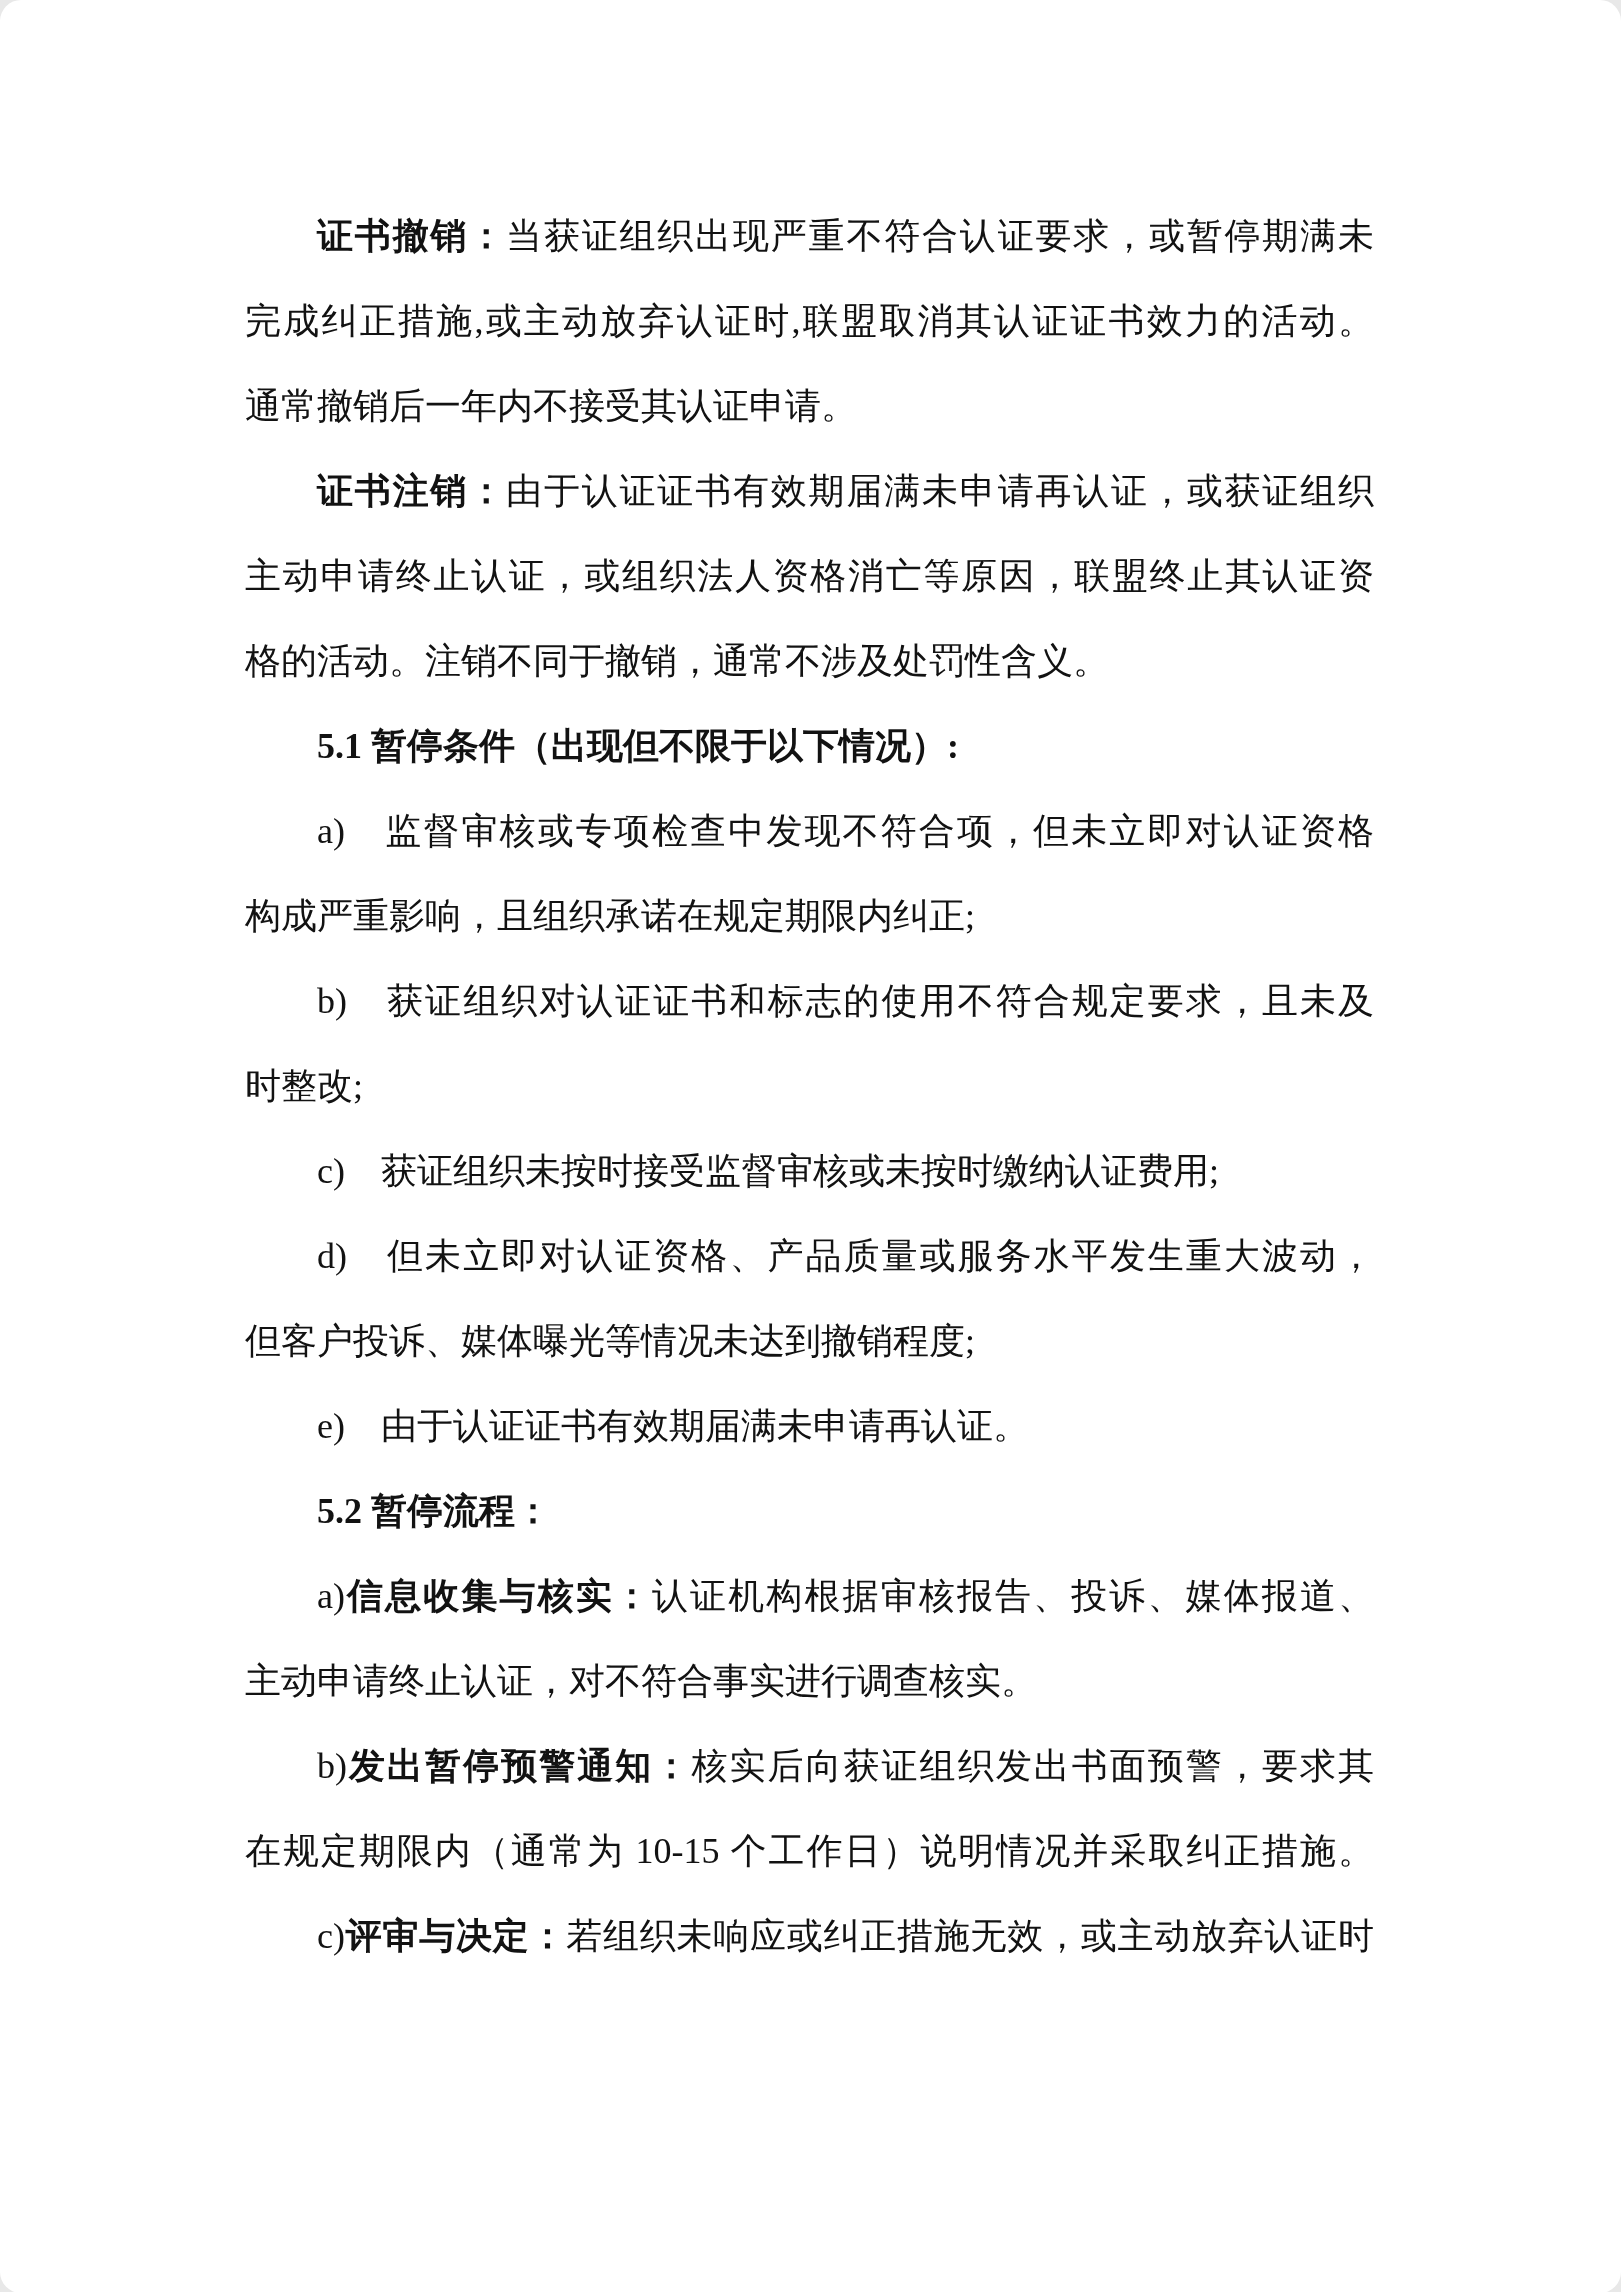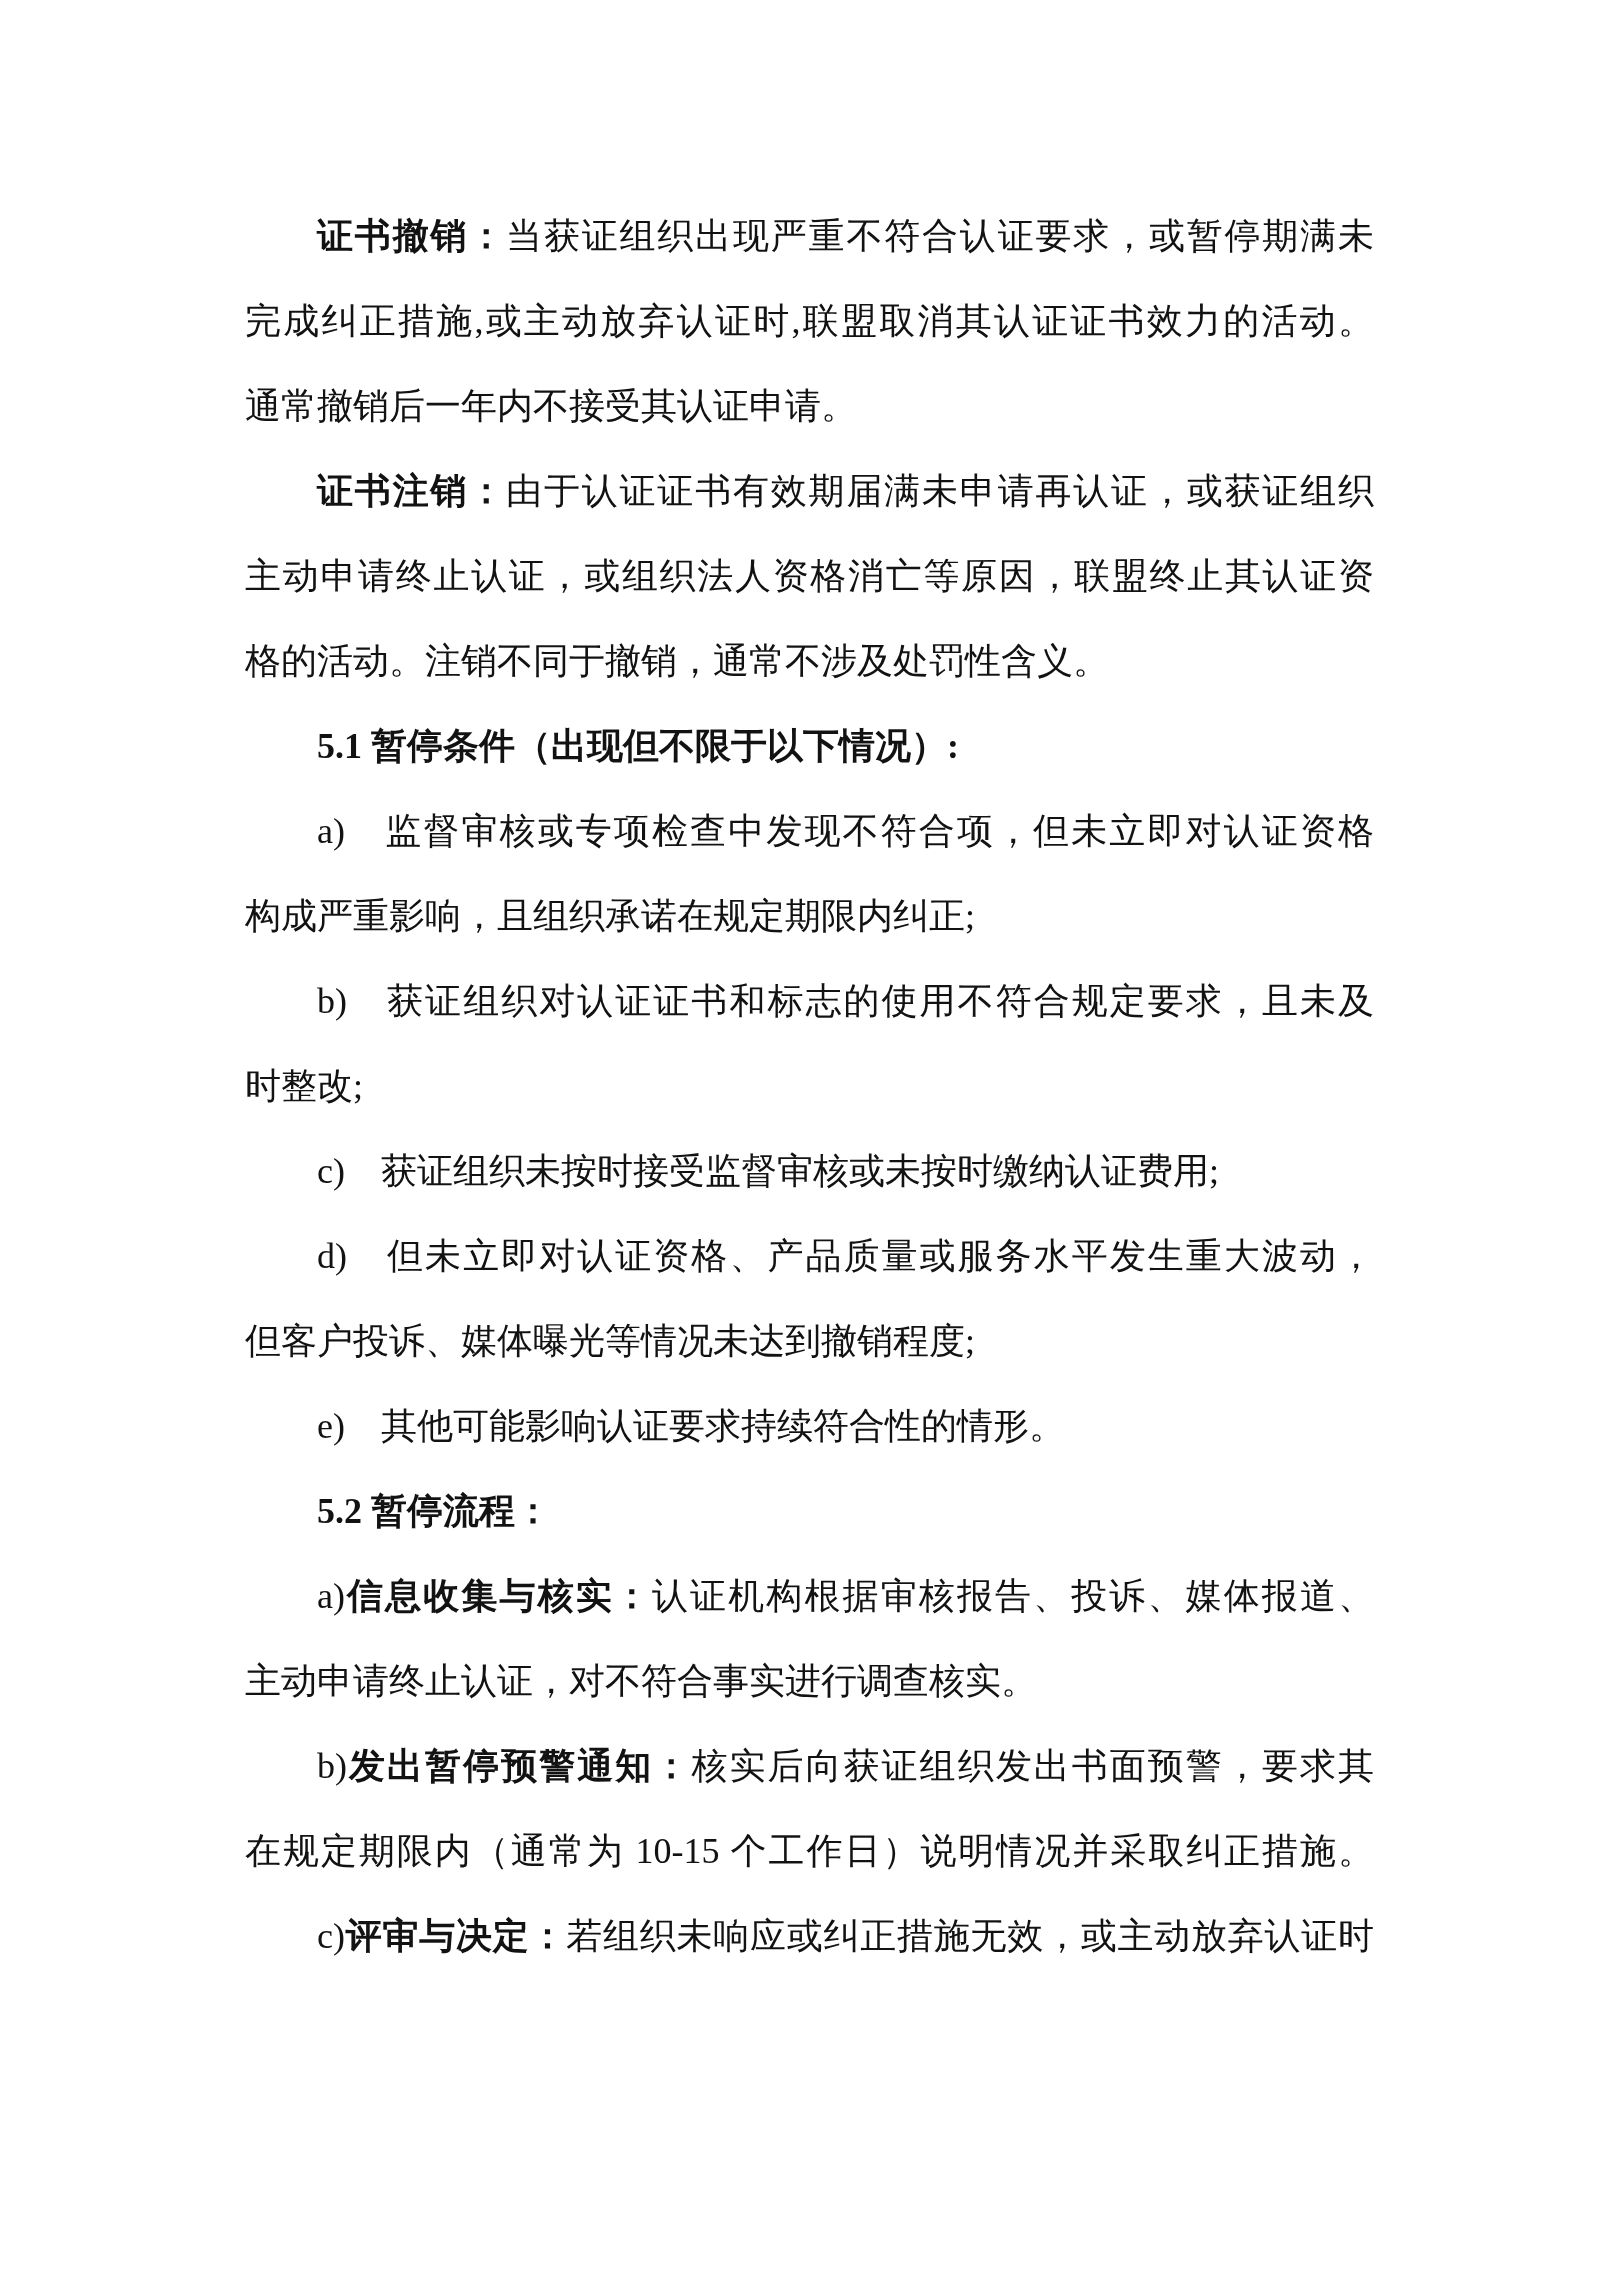--- a/index.html
+++ b/index.html
@@ -9,20 +9,21 @@
   }
   .page {
     position: relative;
     width: 1621px;
     height: 2293px;
     margin: 0 auto;
     background: #ffffff;
     overflow: hidden;
     font-family: "Liberation Serif", "DejaVu Serif", serif;
     color: #121212;
+    border-radius: 21px;
   }
   .text-block {
     position: absolute;
     left: 245px;
     top: 194px;
     width: 1129px;
   }
   .line {
     font-size: 36px;
     line-height: 85px;
@@ -58,21 +59,21 @@
       <div class="line full"><span class="reg">主动申请终止认证，或组织法人资格消亡等原因，联盟终止其认证资</span></div>
       <div class="line"><span class="reg">格的活动。注销不同于撤销，通常不涉及处罚性含义。</span></div>
       <div class="line indent"><span class="bold">5.1 暂停条件（出现但不限于以下情况）:</span></div>
       <div class="line full indent"><span class="reg">a)　监督审核或专项检查中发现不符合项，但未立即对认证资格</span></div>
       <div class="line"><span class="reg">构成严重影响，且组织承诺在规定期限内纠正;</span></div>
       <div class="line full indent"><span class="reg">b)　获证组织对认证证书和标志的使用不符合规定要求，且未及</span></div>
       <div class="line"><span class="reg">时整改;</span></div>
       <div class="line indent"><span class="reg">c)　获证组织未按时接受监督审核或未按时缴纳认证费用;</span></div>
       <div class="line full indent"><span class="reg">d)　但未立即对认证资格、产品质量或服务水平发生重大波动，</span></div>
       <div class="line"><span class="reg">但客户投诉、媒体曝光等情况未达到撤销程度;</span></div>
-      <div class="line indent"><span class="reg">e)　其他可能影响认证要求持续符合性的情形。</span></div>
+      <div class="line indent"><span class="reg">e)　由于认证证书有效期届满未申请再认证。</span></div>
       <div class="line indent"><span class="bold">5.2 暂停流程：</span></div>
       <div class="line full indent"><span class="reg">a)</span><span class="bold">信息收集与核实：</span><span class="reg">认证机构根据审核报告、投诉、媒体报道、</span></div>
       <div class="line"><span class="reg">主动申请终止认证，对不符合事实进行调查核实。</span></div>
       <div class="line full indent"><span class="reg">b)</span><span class="bold">发出暂停预警通知：</span><span class="reg">核实后向获证组织发出书面预警，要求其</span></div>
       <div class="line full"><span class="reg">在规定期限内（通常为 10-15 个工作日）说明情况并采取纠正措施。</span></div>
       <div class="line full indent"><span class="reg">c)</span><span class="bold">评审与决定：</span><span class="reg">若组织未响应或纠正措施无效，或主动放弃认证时</span></div>
     </div>
 </div>
 
 

